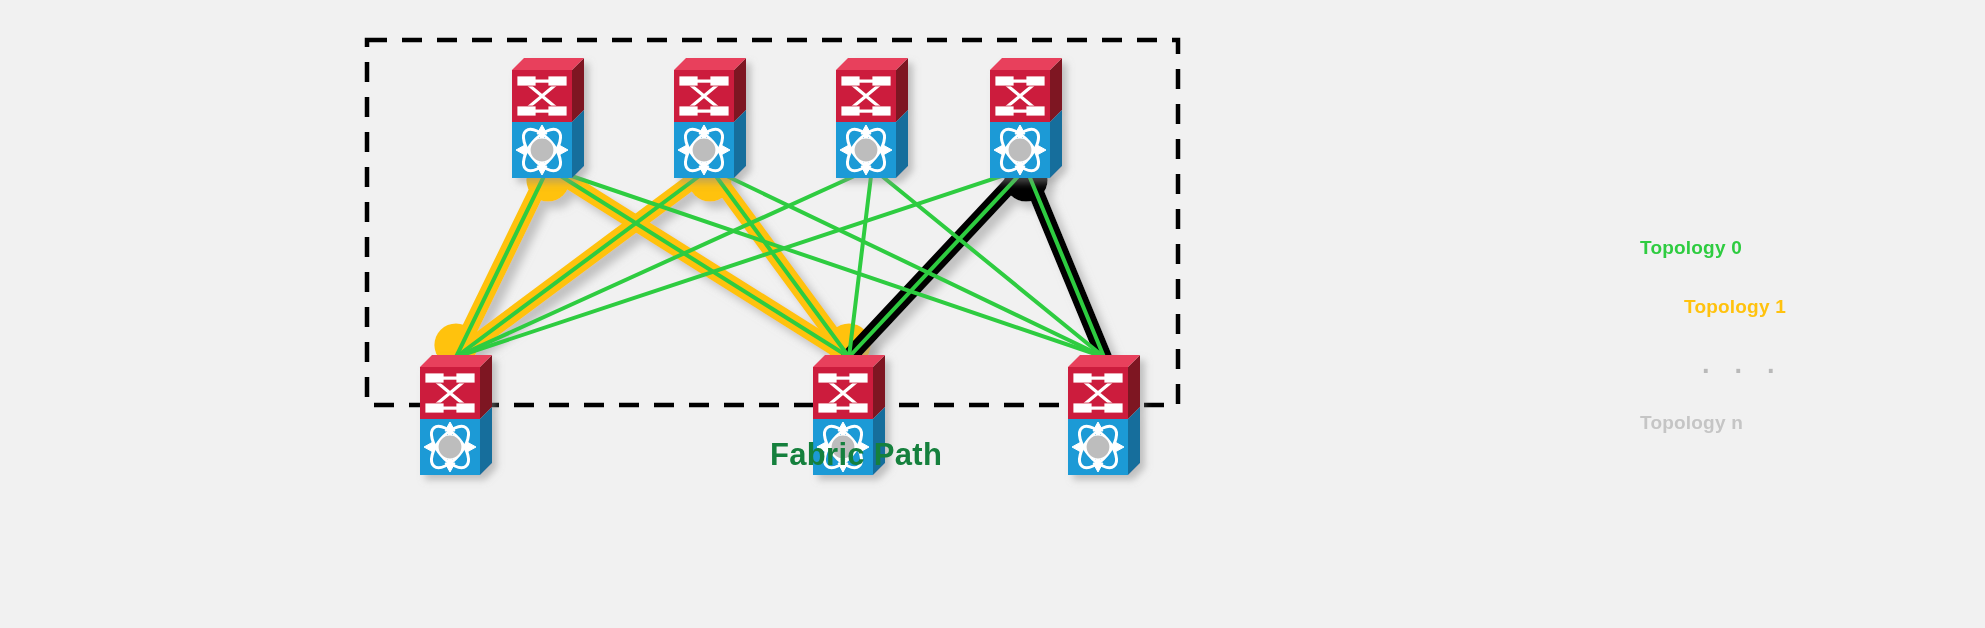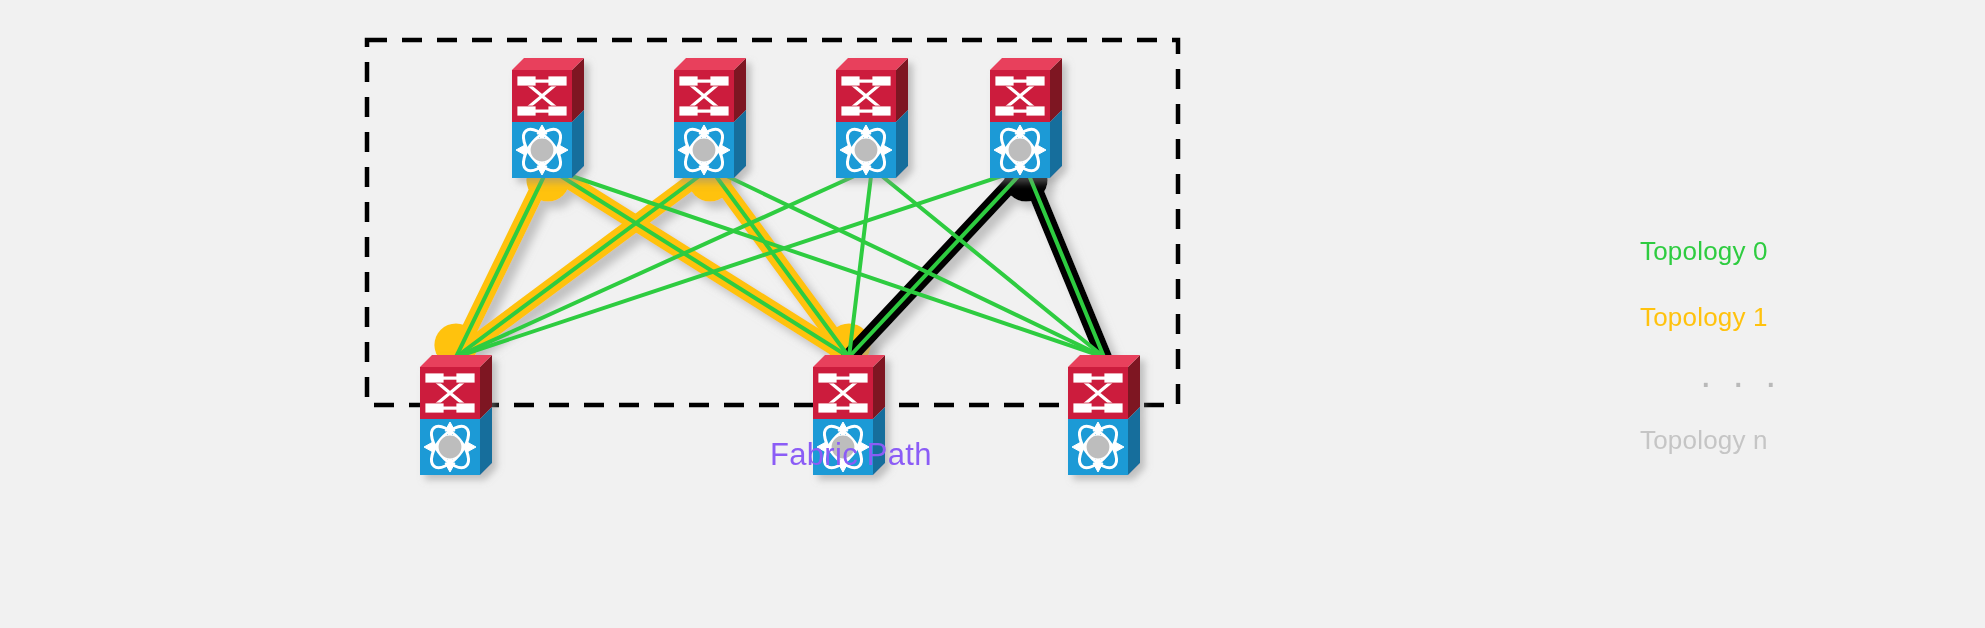--- a/index.html
+++ b/index.html
@@ -33,44 +33,44 @@
 
   
   #legend {
     position: absolute;
     left: 1640px;
     top: 238px;
     width: 300px;
     text-align: left;
   }
   .legend-row {
-    font-size: 26px;
-    font-weight: normal;
+    font-size: 19px;
+    font-weight: bold;
     line-height: 1.0;
     margin-bottom: 40px;
     white-space: nowrap;
     letter-spacing: 0.2px;
   }
   .legend-dots {
     font-size: 27px;
     font-weight: bold;
     color: #b9b9b9;
     letter-spacing: 8px;
     margin-bottom: 26px;
     margin-left: 62px;
   }
 
   
   #fabric-label {
     position: absolute;
     left: 770px;
     top: 437px;
     font-size: 31px;
-    font-weight: 400;
-    color: #8b5cf6;
+    font-weight: 700;
+    color: #15803d;
     white-space: nowrap;
     letter-spacing: 0.3px;
   }
 </style>
 </head>
 <body>
 
 <div id="stage">
 
   <svg id="diagram-svg" viewBox="0 0 1985 628" xmlns="http://www.w3.org/2000/svg">
@@ -171,21 +171,21 @@
 
   </svg>
 
   <div id="fabric-label">Fabric Path</div>
 
   <div id="legend">
     <div class="legend-row">
       <span style="color: rgb(46, 204, 64);">Topology 0</span>
     </div>
     <div class="legend-row">
-      <span style="color: rgb(255, 194, 14);">Topology 1</span>
+      <span style="color: rgb(255, 194, 14); margin-left: 44px;">Topology 1</span>
     </div>
     <div class="legend-dots" style="color: rgb(185, 185, 185);">· · ·</div>
     <div class="legend-row">
       <span style="color: rgb(197, 197, 197);">Topology n</span>
     </div>
   </div>
 
 </div>
 
 </body></html>

